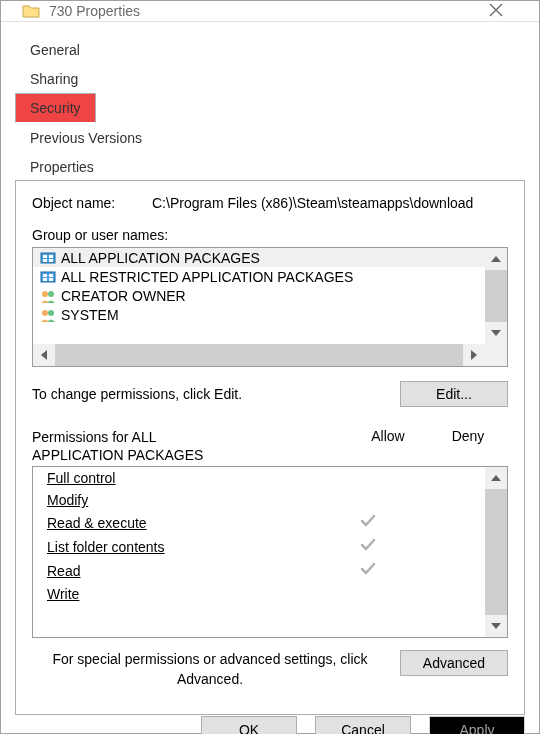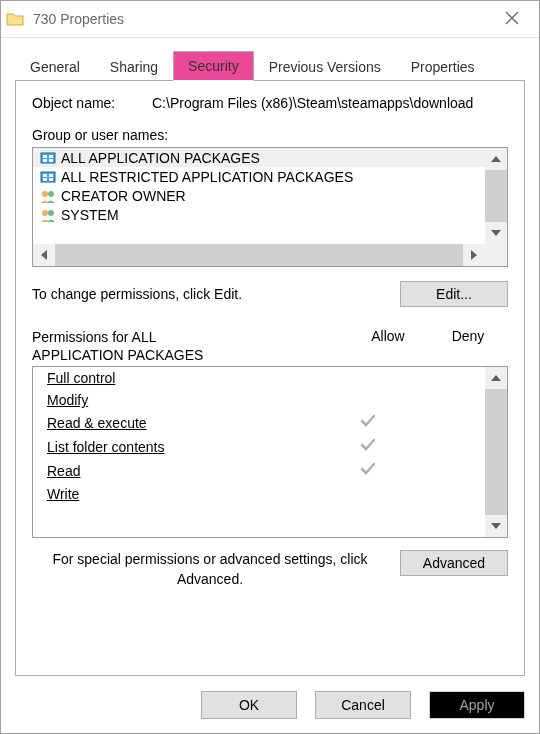--- a/index.html
+++ b/index.html
@@ -16,21 +16,21 @@
     border: 1px solid #a0a0a0;
     display: flex;
     flex-direction: column;
     position: relative;
     background: #fff;
   }
   .titlebar {
     height: 36px;
     display: flex;
     align-items: center;
-    padding: 0 4px;
+    padding: 0 20px;
     border-bottom: 1px solid #e0e0e0;
   }
   .titlebar .icon-slot {
     width: 20px; height: 20px;
     margin-right: 8px;
     display: flex; align-items: center; justify-content: center;
   }
   .titlebar .title {
     color: #6a6a6a;
     font-size: 14px;
@@ -42,37 +42,38 @@
     color: #6a6a6a;
   }
   .body {
     flex: 1;
     padding: 12px 14px 0 14px;
     display: flex;
     flex-direction: column;
   }
   .tabstrip {
     display: flex;
-    align-items: center;
+    align-items: flex-start;
     position: relative;
     margin-bottom: 0;
+    flex-direction: column;
   }
   .tab {
     padding: 6px 14px 6px 14px;
     font-size: 14px;
     color: #333;
     border: 1px solid transparent;
     border-bottom: none;
     position: relative;
     top: 1px;
     cursor: default;
   }
   .tab.active {
     border-color: #adadad;
-    background: #ec4899;
+    background: #ef4444;
     border-bottom: 1px solid #fff;
     z-index: 2;
   }
   .tabpanel {
     border: 1px solid #adadad;
     padding: 14px 16px 24px 16px;
     flex: 1;
     position: relative;
     display: flex;
     flex-direction: column;

